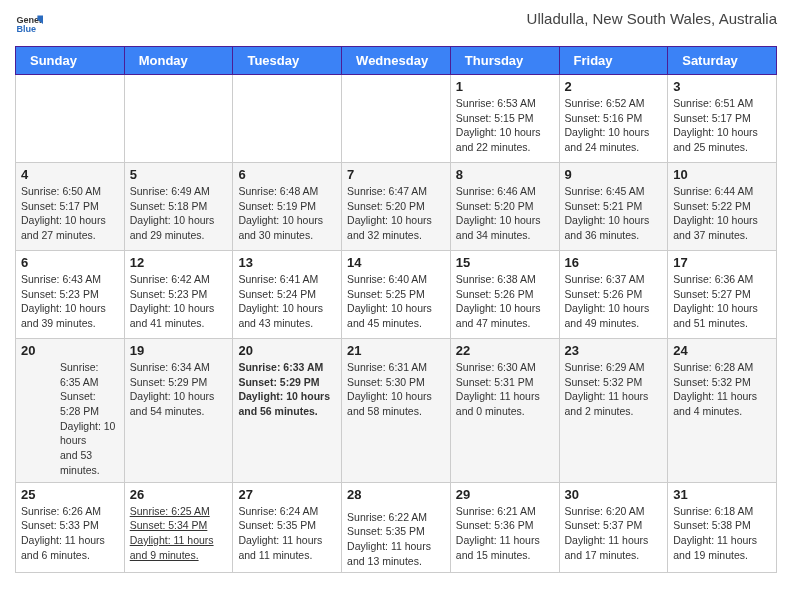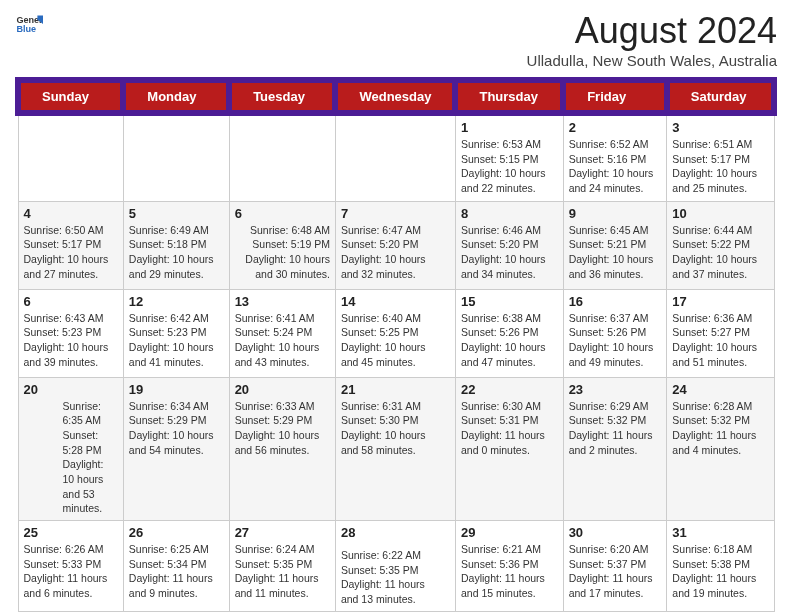--- a/index.html
+++ b/index.html
@@ -36,27 +36,27 @@
     .location-title {
       font-size: 15px;
       color: #444;
     }
     table {
       width: 100%;
       border-collapse: collapse;
       font-size: 11px;
     }
     thead tr th {
-      background: #b91c1c;
+      background: #3b82f6;
       color: #fff;
-      padding: 6px 21px;
+      padding: 6px 14px;
       text-align: left;
       font-size: 13px;
       font-weight: bold;
-      border: 6px solid #4c1d95;
+      border: 1px solid #4c1d95;
     }
     tbody tr td {
       border: 1px solid #ccc;
       vertical-align: top;
       padding: 4px 5px;
       height: 88px;
       width: calc(100% / 7);
       background: #fff;
     }
     tbody tr:nth-child(even) td {
@@ -82,21 +82,20 @@
 
 <div class="header-area">
   <div class="logo">
     <svg class="logo-icon" viewBox="0 0 40 40">
       <text x="2" y="18" font-size="13" font-weight="bold" fill="#333">General</text>
       <text x="2" y="32" font-size="13" font-weight="bold" fill="#2a6bbf">Blue</text>
       <polygon points="32,8 40,8 40,20 32,14" fill="#2a6bbf"></polygon>
     </svg>
   </div>
   <div class="title-area">
-    <div class="month-title">August 2024</div>
     <div class="location-title">Ulladulla, New South Wales, Australia</div>
   </div>
 </div>
 
 <table>
   <thead>
     <tr id="header-row">
     <th>Sunday</th>
         <th>Monday</th>
         <th>Tuesday</th>
@@ -144,21 +143,21 @@
         </td>
         <td>
           <div class="day-number">5</div>
           <div class="day-info" style="white-space: pre-line;">Sunrise: 6:49 AM
 Sunset: 5:18 PM
 Daylight: 10 hours
 and 29 minutes.</div>
         </td>
         <td>
           <div class="day-number">6</div>
-          <div class="day-info" style="white-space: pre-line; text-align: right;">Sunrise: 6:48 AM
+          <div class="day-info" style="white-space: pre-line;">Sunrise: 6:48 AM
 Sunset: 5:19 PM
 Daylight: 10 hours
 and 30 minutes.</div>
         </td>
         <td>
           <div class="day-number">7</div>
           <div class="day-info" style="white-space: pre-line;">Sunrise: 6:47 AM
 Sunset: 5:20 PM
 Daylight: 10 hours
 and 32 minutes.</div>
@@ -246,21 +245,21 @@
         </td>
         <td>
           <div class="day-number">19</div>
           <div class="day-info" style="white-space: pre-line;">Sunrise: 6:34 AM
 Sunset: 5:29 PM
 Daylight: 10 hours
 and 54 minutes.</div>
         </td>
         <td>
           <div class="day-number">20</div>
-          <div class="day-info" style="white-space: pre-line;">Sunrise: 6:33 AM
+          <div class="day-info" style="white-space: pre-line; font-weight: bold;">Sunrise: 6:33 AM
 Sunset: 5:29 PM
 Daylight: 10 hours
 and 56 minutes.</div>
         </td>
         <td>
           <div class="day-number">21</div>
           <div class="day-info" style="white-space: pre-line;">Sunrise: 6:31 AM
 Sunset: 5:30 PM
 Daylight: 10 hours
 and 58 minutes.</div>
@@ -290,21 +289,21 @@
       <tr>
         <td>
           <div class="day-number">25</div>
           <div class="day-info" style="white-space: pre-line;">Sunrise: 6:26 AM
 Sunset: 5:33 PM
 Daylight: 11 hours
 and 6 minutes.</div>
         </td>
         <td>
           <div class="day-number">26</div>
-          <div class="day-info" style="white-space: pre-line;">Sunrise: 6:25 AM
+          <div class="day-info" style="white-space: pre-line; text-decoration: underline;">Sunrise: 6:25 AM
 Sunset: 5:34 PM
 Daylight: 11 hours
 and 9 minutes.</div>
         </td>
         <td>
           <div class="day-number">27</div>
           <div class="day-info" style="white-space: pre-line;">Sunrise: 6:24 AM
 Sunset: 5:35 PM
 Daylight: 11 hours
 and 11 minutes.</div>

